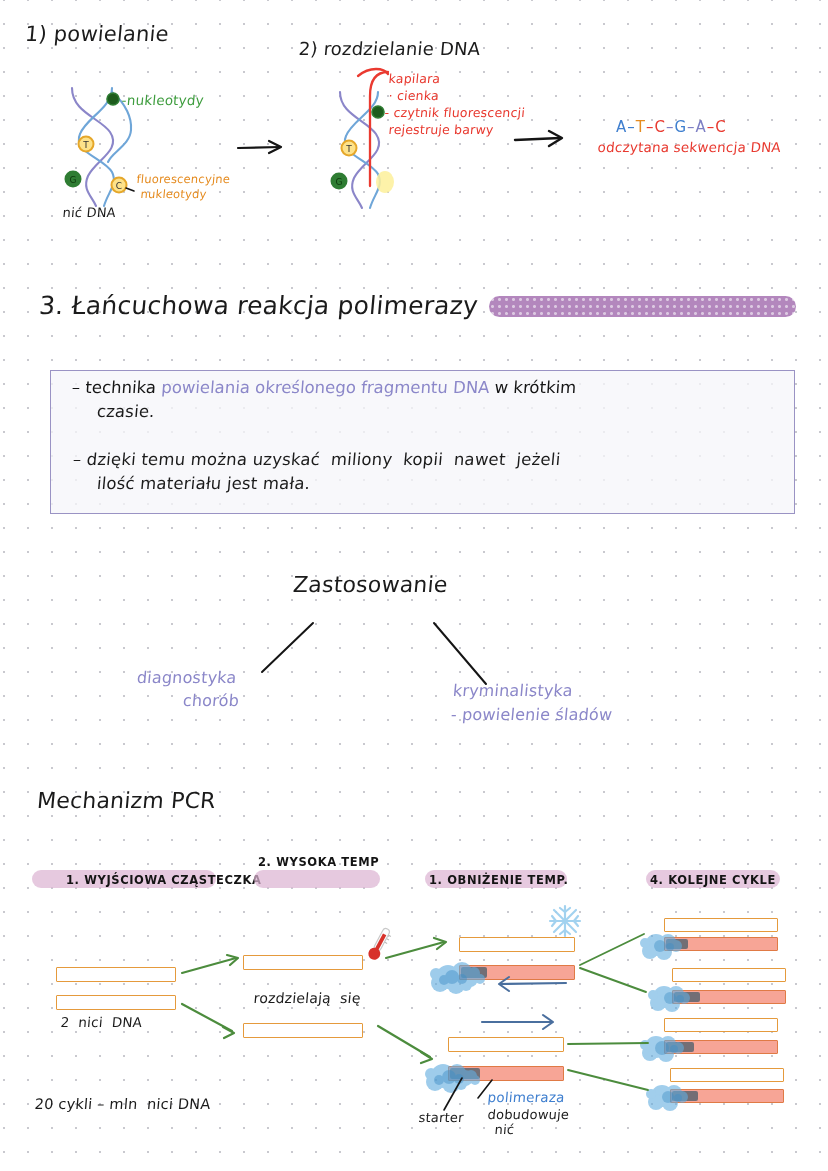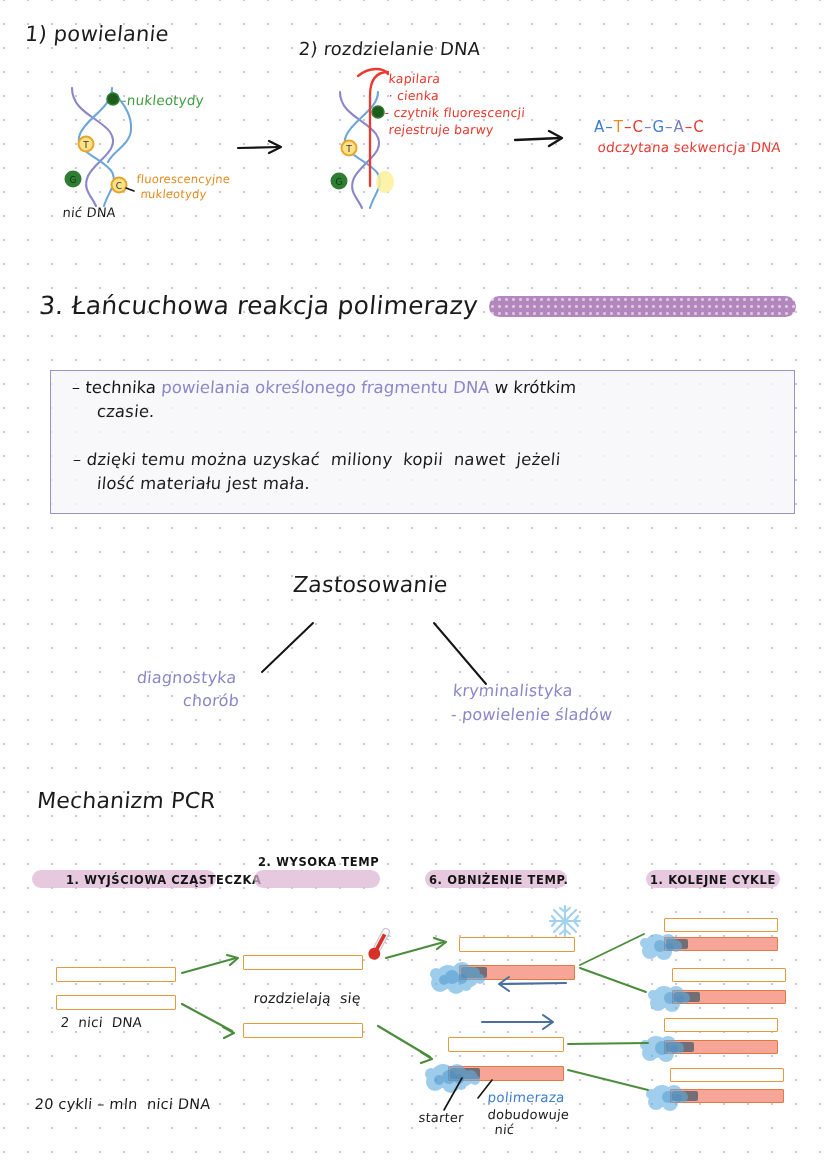--- a/index.html
+++ b/index.html
@@ -146,21 +146,21 @@
 <div class="hw sl c-red" style="left:388px;top:72px;font-size:12.5px;">kapilara</div>
 <div class="hw sl c-red" style="left:388px;top:89px;font-size:12.5px;">· cienka</div>
 <div class="hw sl c-red" style="left:384px;top:106px;font-size:12.5px;">- czytnik fluorescencji</div>
 <div class="hw sl c-red" style="left:388px;top:123px;font-size:12.5px;">rejestruje barwy</div>
 
 <svg class="layer" width="828" height="1171" style="position:absolute;left:0;top:0;">
   <path d="M515 140 L560 138" stroke="#151515" stroke-width="2.4" stroke-linecap="round" fill="none"></path>
   <path d="M549 131 L562 138 L549 146" stroke="#151515" stroke-width="2.4" fill="none" stroke-linecap="round" stroke-linejoin="round"></path>
 </svg>
 
-<div style="position:absolute;left:594px;top:118px;font-size:15px;letter-spacing:1px;white-space:nowrap;">
+<div style="position:absolute;left:616px;top:118px;font-size:15px;letter-spacing:1px;white-space:nowrap;">
   <span class="c-blue">A</span><span class="c-blue">–</span><span class="c-orange">T</span><span class="c-red">–</span><span class="c-red">C</span><span class="c-purple">–</span><span class="c-blue">G</span><span class="c-purple">–</span><span class="c-purple">A</span><span class="c-red">–</span><span class="c-red">C</span>
 </div>
 <div class="hw sl c-red" style="left:597px;top:140px;font-size:13.5px;">odczytana sekwencja DNA</div>
 
 <div class="hw sl" style="left:38px;top:291px;font-size:25px;">3. Łańcuchowa reakcja polimerazy</div>
 <div id="hl-bar" style="left:489px;top:296px;width:307px;height:21px;"></div>
 
 <div id="def-box" style="left:50px;top:370px;width:743px;height:142px;"></div>
 
 <div style="position:absolute;left:72px;top:378px;font-size:16.5px;white-space:nowrap;transform:skewX(-4deg);">
@@ -184,24 +184,24 @@
 
 <div class="hw sl" style="left:36px;top:788px;font-size:22px;">Mechanizm PCR</div>
 
 <div class="colhl" style="left:32px;top:870px;width:184px;height:18px;"></div>
 <div class="colhead" style="left:36px;top:873px;margin-left:30px;">1. WYJŚCIOWA CZĄSTECZKA</div>
 
 <div class="colhl" style="left:254px;top:870px;width:126px;height:18px;"></div>
 <div class="colhead" style="left:258px;top:855px;text-align:center;">2. WYSOKA TEMP</div>
 
 <div class="colhl" style="left:425px;top:870px;width:142px;height:18px;"></div>
-<div class="colhead" style="left:429px;top:873px;">6. OBNIŻENIE  TEMP.</div>
+<div class="colhead" style="left:429px;top:873px;">1. OBNIŻENIE  TEMP.</div>
 
 <div class="colhl" style="left:646px;top:870px;width:134px;height:18px;"></div>
-<div class="colhead" style="left:650px;top:873px;">1. KOLEJNE CYKLE</div>
+<div class="colhead" style="left:650px;top:873px;">4. KOLEJNE CYKLE</div>
 
 <div class="bar-open" style="left:56px;top:967px;width:120px;height:15px;"></div>
 <div class="bar-open" style="left:56px;top:995px;width:120px;height:15px;"></div>
 <div class="hw sl" style="left:60px;top:1015px;font-size:13.5px;">2  nici  DNA</div>
 
 <div class="bar-open" style="left:243px;top:955px;width:120px;height:15px;"></div>
 <div class="bar-open" style="left:243px;top:1023px;width:120px;height:15px;"></div>
 <div class="hw sl" style="left:253px;top:990px;font-size:14px;">rozdzielają  się</div>
 
 <svg class="blob" style="left:362px;top:925px;" width="34" height="42" viewBox="0 0 34 42">

